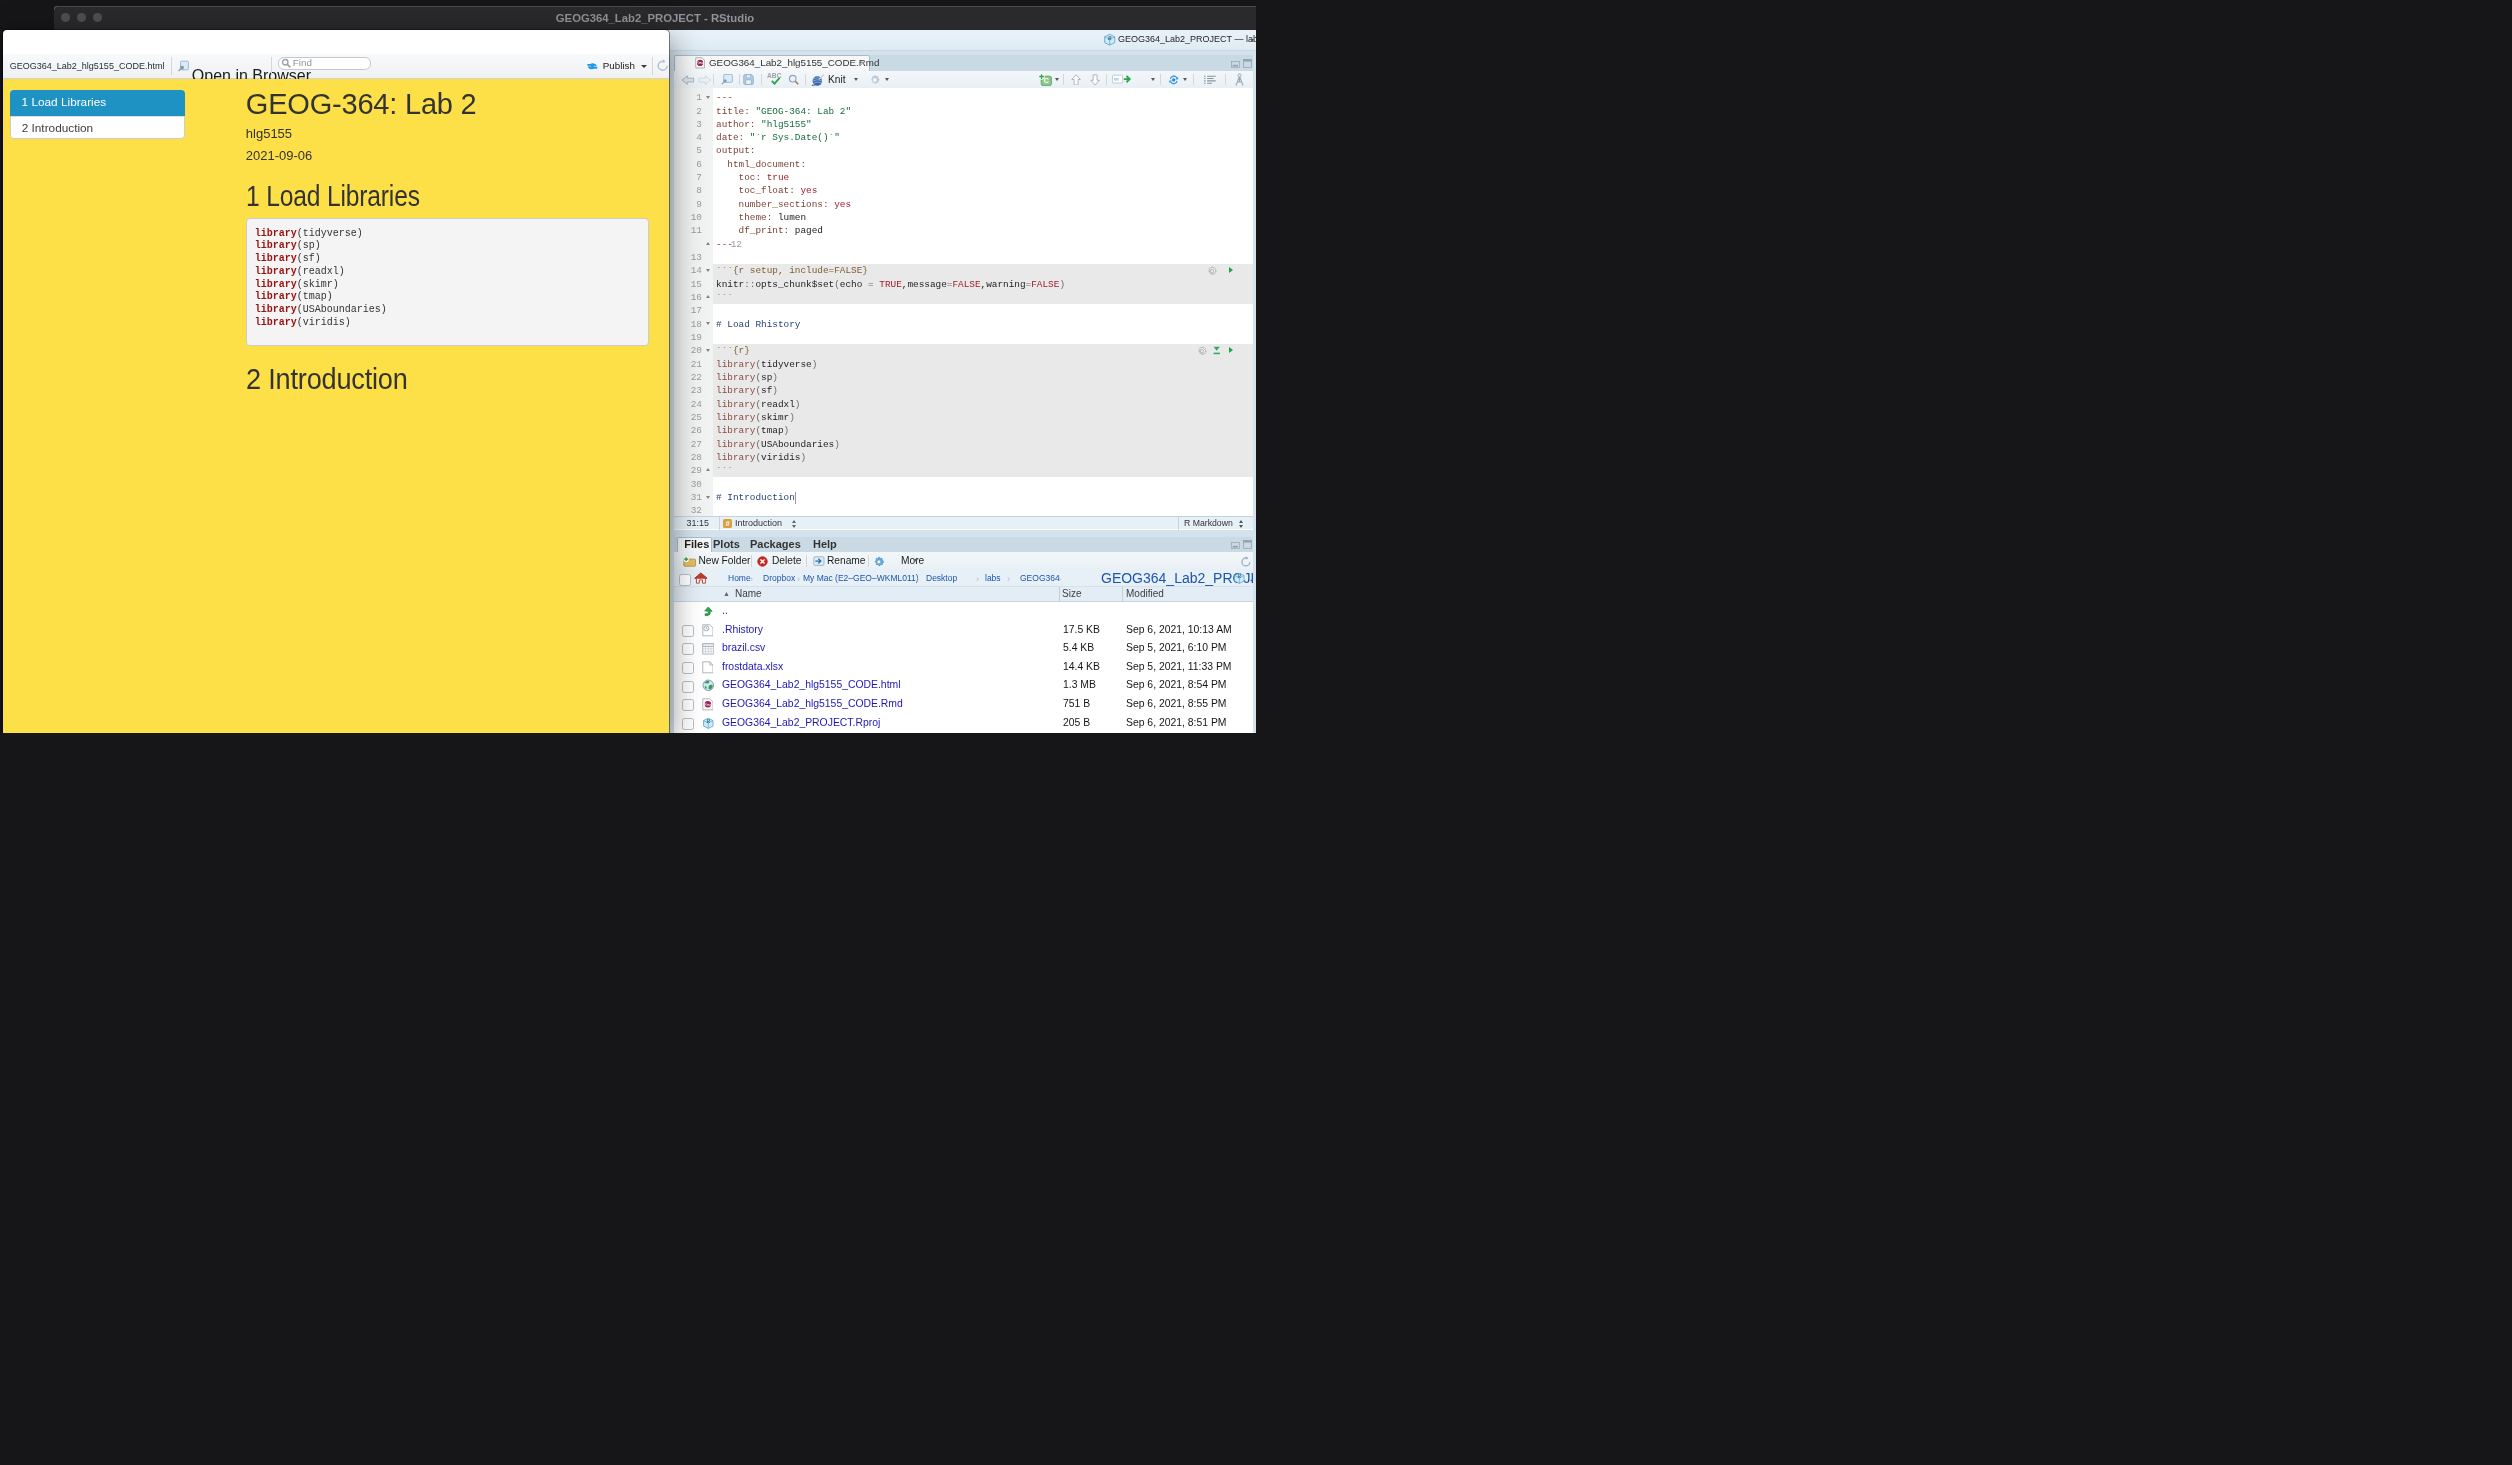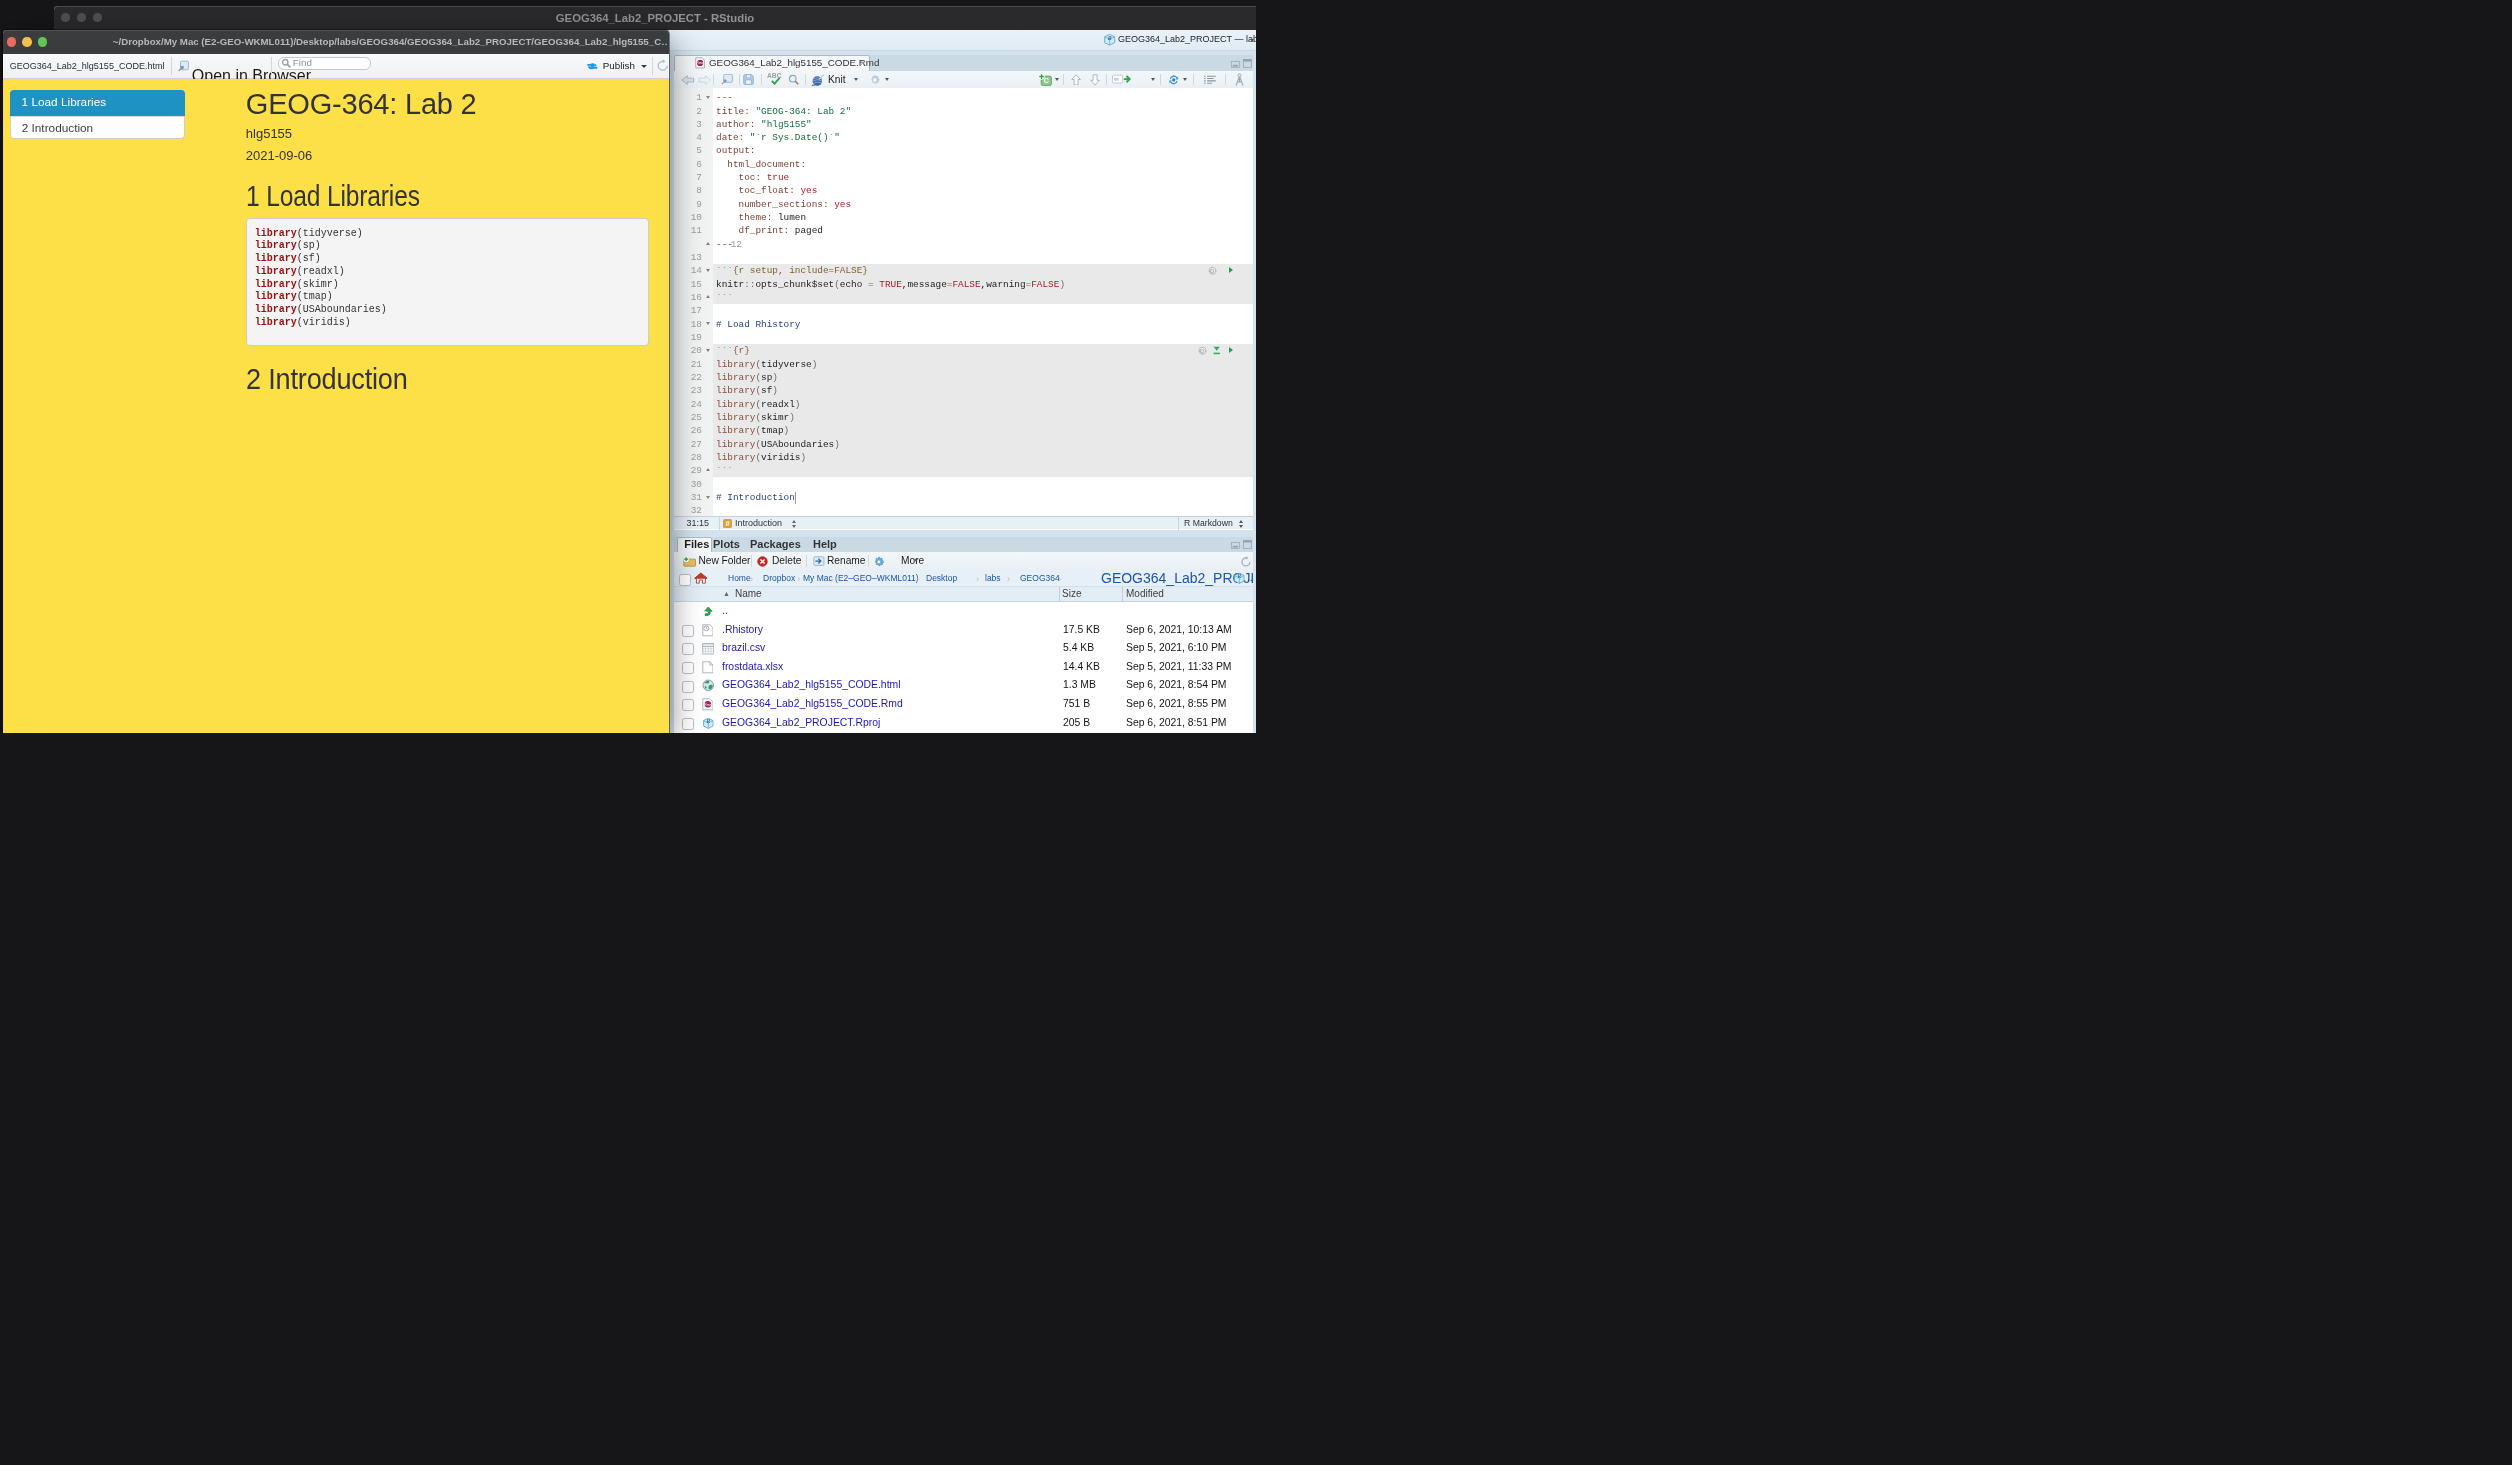--- a/index.html
+++ b/index.html
@@ -405,26 +405,20 @@
         <path d="M2 4.5 L8 1.5 L14 4.5 L14 11.5 L8 14.5 L2 11.5 Z" fill="#cfeaf8" stroke="#5ba3c9"></path>
         <path d="M2 4.5 L8 7.5 L14 4.5 M8 7.5 L8 14.5" fill="none" stroke="#5ba3c9" stroke-width="0.9"></path>
         <text x="8" y="8.2" font-size="7" fill="#2e6e96" text-anchor="middle" font-family="Liberation Serif" font-style="italic" font-weight="bold">R</text>
       </svg>
     <div class="abs filelink" style="left:48px;top:177px;line-height:18.6px;font-size:10.4px;">GEOG364_Lab2_PROJECT.Rproj</div>
     <div class="abs" style="left:389px;top:177px;line-height:18.6px;font-size:10.4px;color:#151515;">205 B</div>
     <div class="abs" style="left:452px;top:177px;line-height:18.6px;font-size:10.4px;color:#151515;">Sep 6, 2021, 8:51 PM</div>
   </div>
 
   <div id="pvwin" class="abs">
-    <div id="pvtitle" class="abs">
-      <span class="dot" style="left:3.9px;background:#ec6b60;"></span>
-      <span class="dot" style="left:19.7px;background:#f5bf50;"></span>
-      <span class="dot" style="left:35px;background:#62c656;"></span>
-      <div class="t">~/Dropbox/My Mac (E2-GEO-WKML011)/Desktop/labs/GEOG364/GEOG364_Lab2_PROJECT/GEOG364_Lab2_hlg5155_C…</div>
-    </div>
     <div id="pvtoolbar" class="abs">
       <div style="position:absolute;left:7px;top:0;line-height:24.4px;font-size:9px;color:#24303c;">GEOG364_Lab2_hlg5155_CODE.html</div>
       <div class="toolsep" style="left:168px;"></div>
       <svg class="abs" style="left:174px;top:6.3px;" width="12.6" height="12.6" viewBox="0 0 16 16">
         <rect x="4.5" y="1.5" width="10" height="11" rx="1.5" fill="#dcebf8" stroke="#8fa8bd" stroke-width="1"></rect>
         <path d="M2 14 L8 8 M8 8 L4.1 8.6 M8 8 L7.4 11.9" stroke="#7e99ad" stroke-width="1.6" fill="none"></path>
       </svg>
       <div style="position:absolute;left:189px;top:0;line-height:24.4px;font-size:16px;color:#1b1b1b;margin-top:10px;">Open in Browser</div>
       <div class="toolsep" style="left:268px;"></div>
       <div style="position:absolute;left:275px;top:2.8px;width:91px;height:11.4px;background:#fff;border:0.8px solid #c3c8cd;border-radius:5.9px;"></div>

